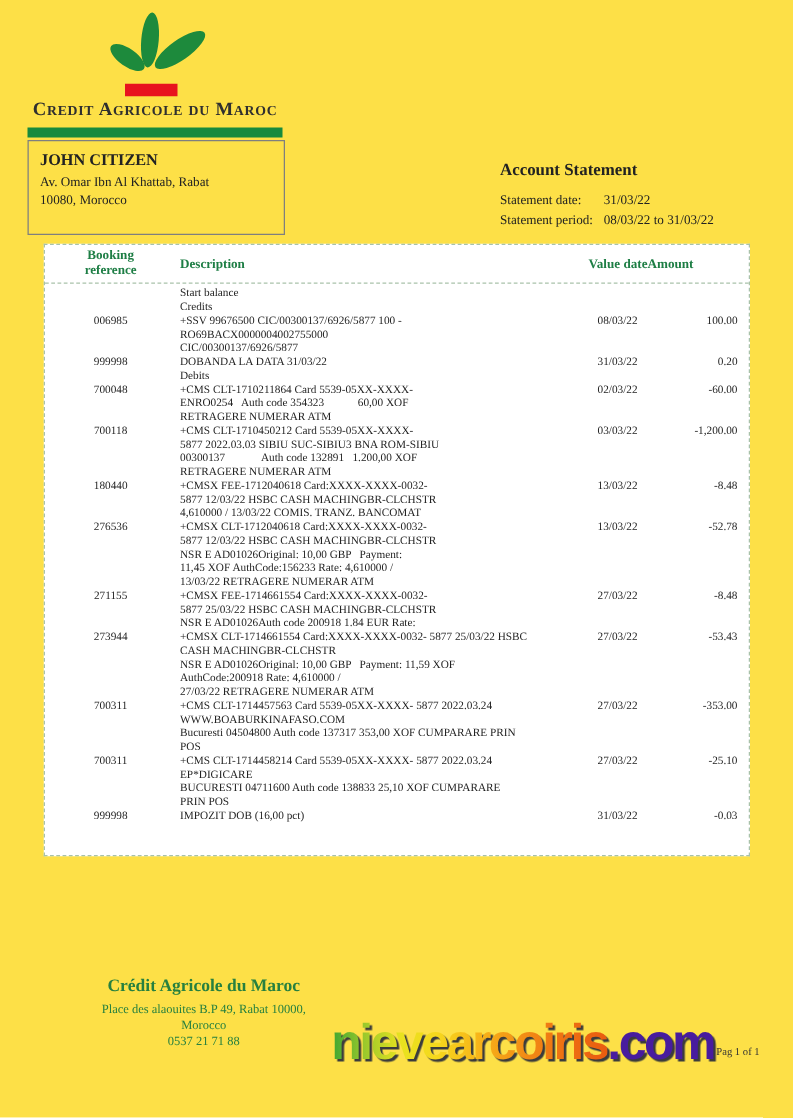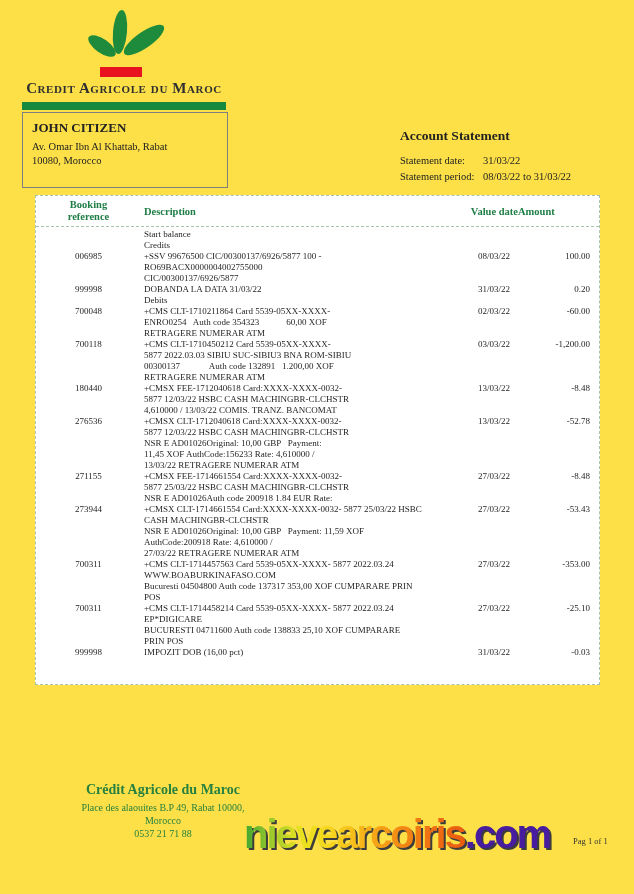--- a/index.html
+++ b/index.html
@@ -67,21 +67,21 @@
   
   .footer-block { position: absolute; left: 47px; top: 782px; width: 232px; text-align: center; color: #27803f; }
   .footer-bank { font-weight: bold; font-size: 14px; margin-bottom: 3px; }
   .footer-line { font-size: 10px; line-height: 13px; }
   
   .page-label {
     position: absolute; left: 573px; top: 836px;
     font-size: 8.5px; color: #333; z-index: 1; white-space: nowrap;
   }
   .watermark {
-    position: absolute; left: 244px; top: 812px; z-index: 2;
+    position: absolute; left: 265px; top: 812px; z-index: 2;
     font-family: "Liberation Sans", sans-serif;
     font-weight: bold;
     font-size: 40px;
     letter-spacing: -2px;
     white-space: nowrap;
     filter: drop-shadow(2px 2px 0px #3c3c3c);
   }
   .wm-main {
     background: linear-gradient(90deg, #3da532 0%, #9ac92c 12%, #e8e21f 25%, #f6d81d 38%, #f7b319 54%, #f28c15 70%, #ee6f12 85%, #e95c10 100%);
     -webkit-background-clip: text;

